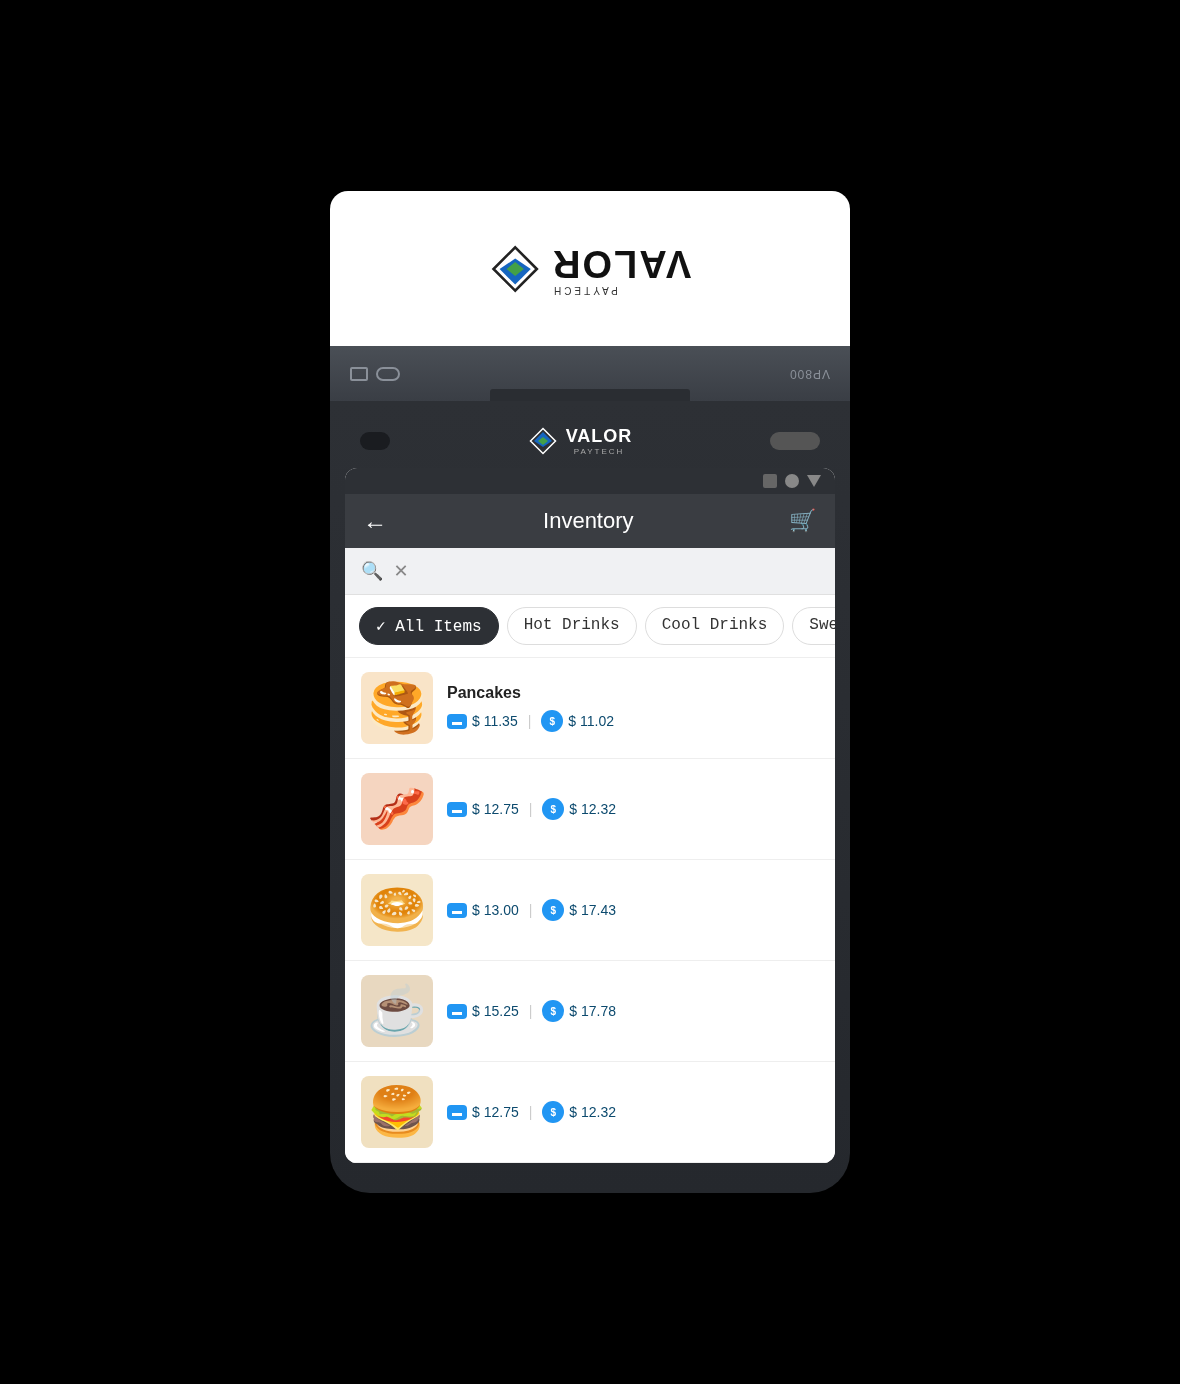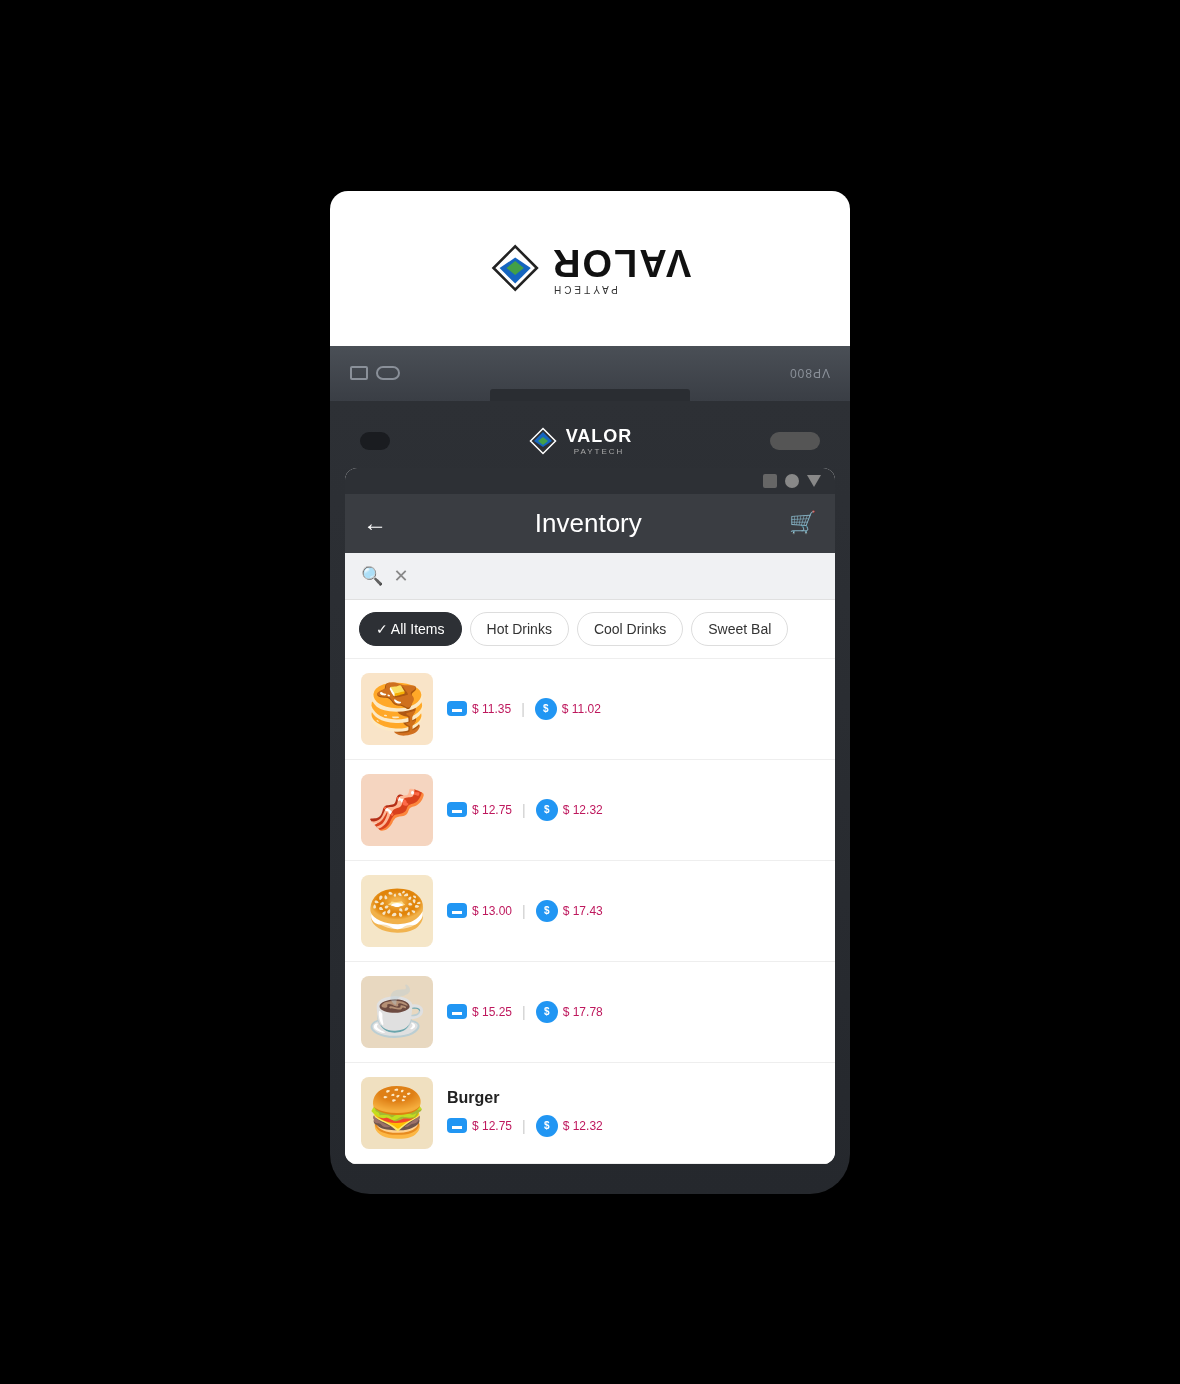--- a/index.html
+++ b/index.html
@@ -216,21 +216,21 @@
 
     .back-btn {
       color: #fff;
       font-size: 24px;
       cursor: pointer;
       line-height: 1;
     }
 
     .app-title {
       color: #fff;
-      font-size: 26px;
+      font-size: 22px;
       font-weight: 500;
     }
 
     .cart-icon {
       color: #fff;
       font-size: 22px;
       cursor: pointer;
     }
 
     
@@ -269,27 +269,28 @@
       gap: 8px;
       padding: 12px 14px;
       background: #fff;
       overflow: hidden;
       border-bottom: 1px solid #eee;
     }
 
     .tab-item {
       padding: 8px 16px;
       border-radius: 20px;
-      font-size: 14px;
+      font-size: 16px;
       font-weight: 500;
       cursor: pointer;
       white-space: nowrap;
       border: 1.5px solid #ddd;
       background: #fff;
       color: #333;
+      font-family: Liberation Mono, monospace;
     }
 
     .tab-item.active {
       background: #2d3035;
       color: #fff;
       border-color: #2d3035;
     }
 
     
     .items-list {
@@ -354,22 +355,22 @@
       background: #2196F3;
       color: #fff;
       border-radius: 50%;
       width: 22px;
       height: 22px;
       font-size: 10px;
       font-weight: bold;
     }
 
     .price-amount {
-      font-size: 12px;
-      color: #be185d;
+      font-size: 14px;
+      color: #0c4a6e;
       font-weight: 500;
     }
 
     .price-separator {
       color: #ccc;
       font-size: 14px;
     }
 
     
     .food-emoji {
@@ -459,20 +460,21 @@
         <div class="tab-item">Hot Drinks</div>
         <div class="tab-item">Cool Drinks</div>
         <div class="tab-item">Sweet Bal</div>
       </div>
 
       <div class="items-list">
 
         <div class="item-row">
           <div class="item-image food-emoji pancake-img">🥞</div>
           <div class="item-info">
+            <div class="item-name">Pancakes</div>
             <div class="item-prices">
               <div class="price-group">
                 <span class="price-icon-card">▬</span>
                 <span class="price-amount">$ 11.35</span>
               </div>
               <span class="price-separator">|</span>
               <div class="price-group">
                 <span class="price-icon-cash">$</span>
                 <span class="price-amount">$ 11.02</span>
               </div>
@@ -527,21 +529,20 @@
                 <span class="price-icon-cash">$</span>
                 <span class="price-amount">$ 17.78</span>
               </div>
             </div>
           </div>
         </div>
 
         <div class="item-row">
           <div class="item-image food-emoji burger-img">🍔</div>
           <div class="item-info">
-            <div class="item-name">Burger</div>
             <div class="item-prices">
               <div class="price-group">
                 <span class="price-icon-card">▬</span>
                 <span class="price-amount">$ 12.75</span>
               </div>
               <span class="price-separator">|</span>
               <div class="price-group">
                 <span class="price-icon-cash">$</span>
                 <span class="price-amount">$ 12.32</span>
               </div>

